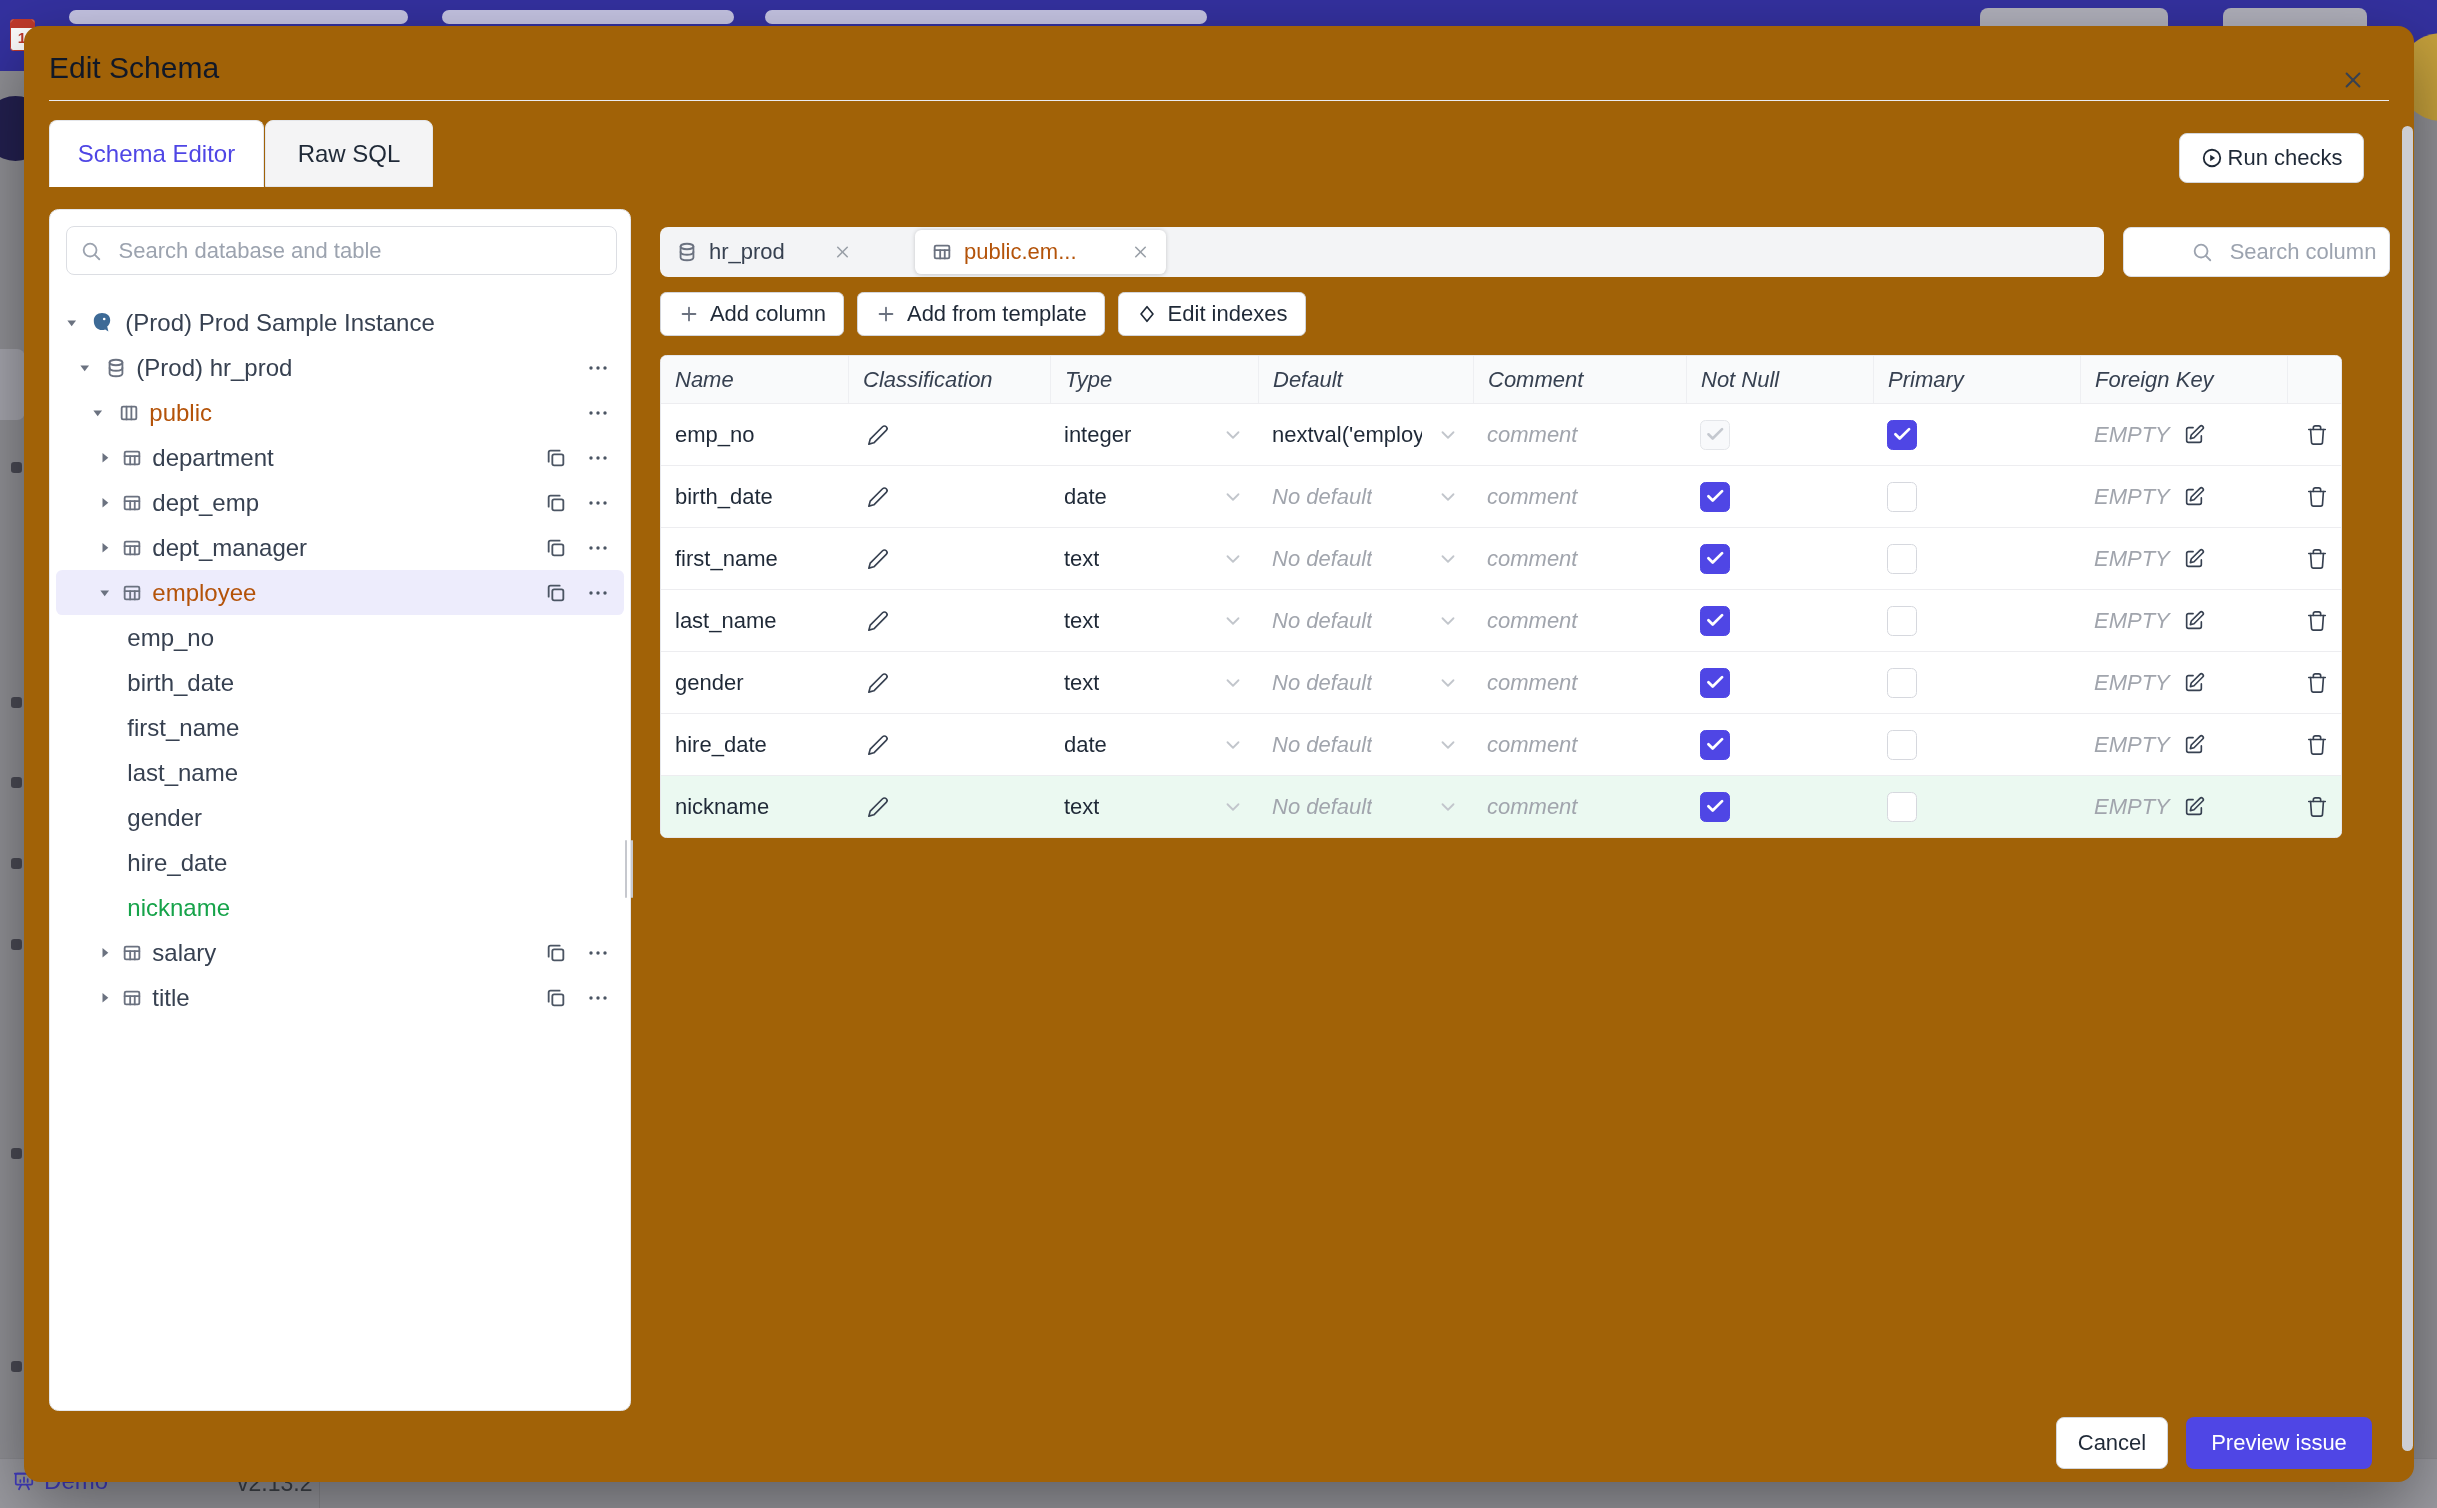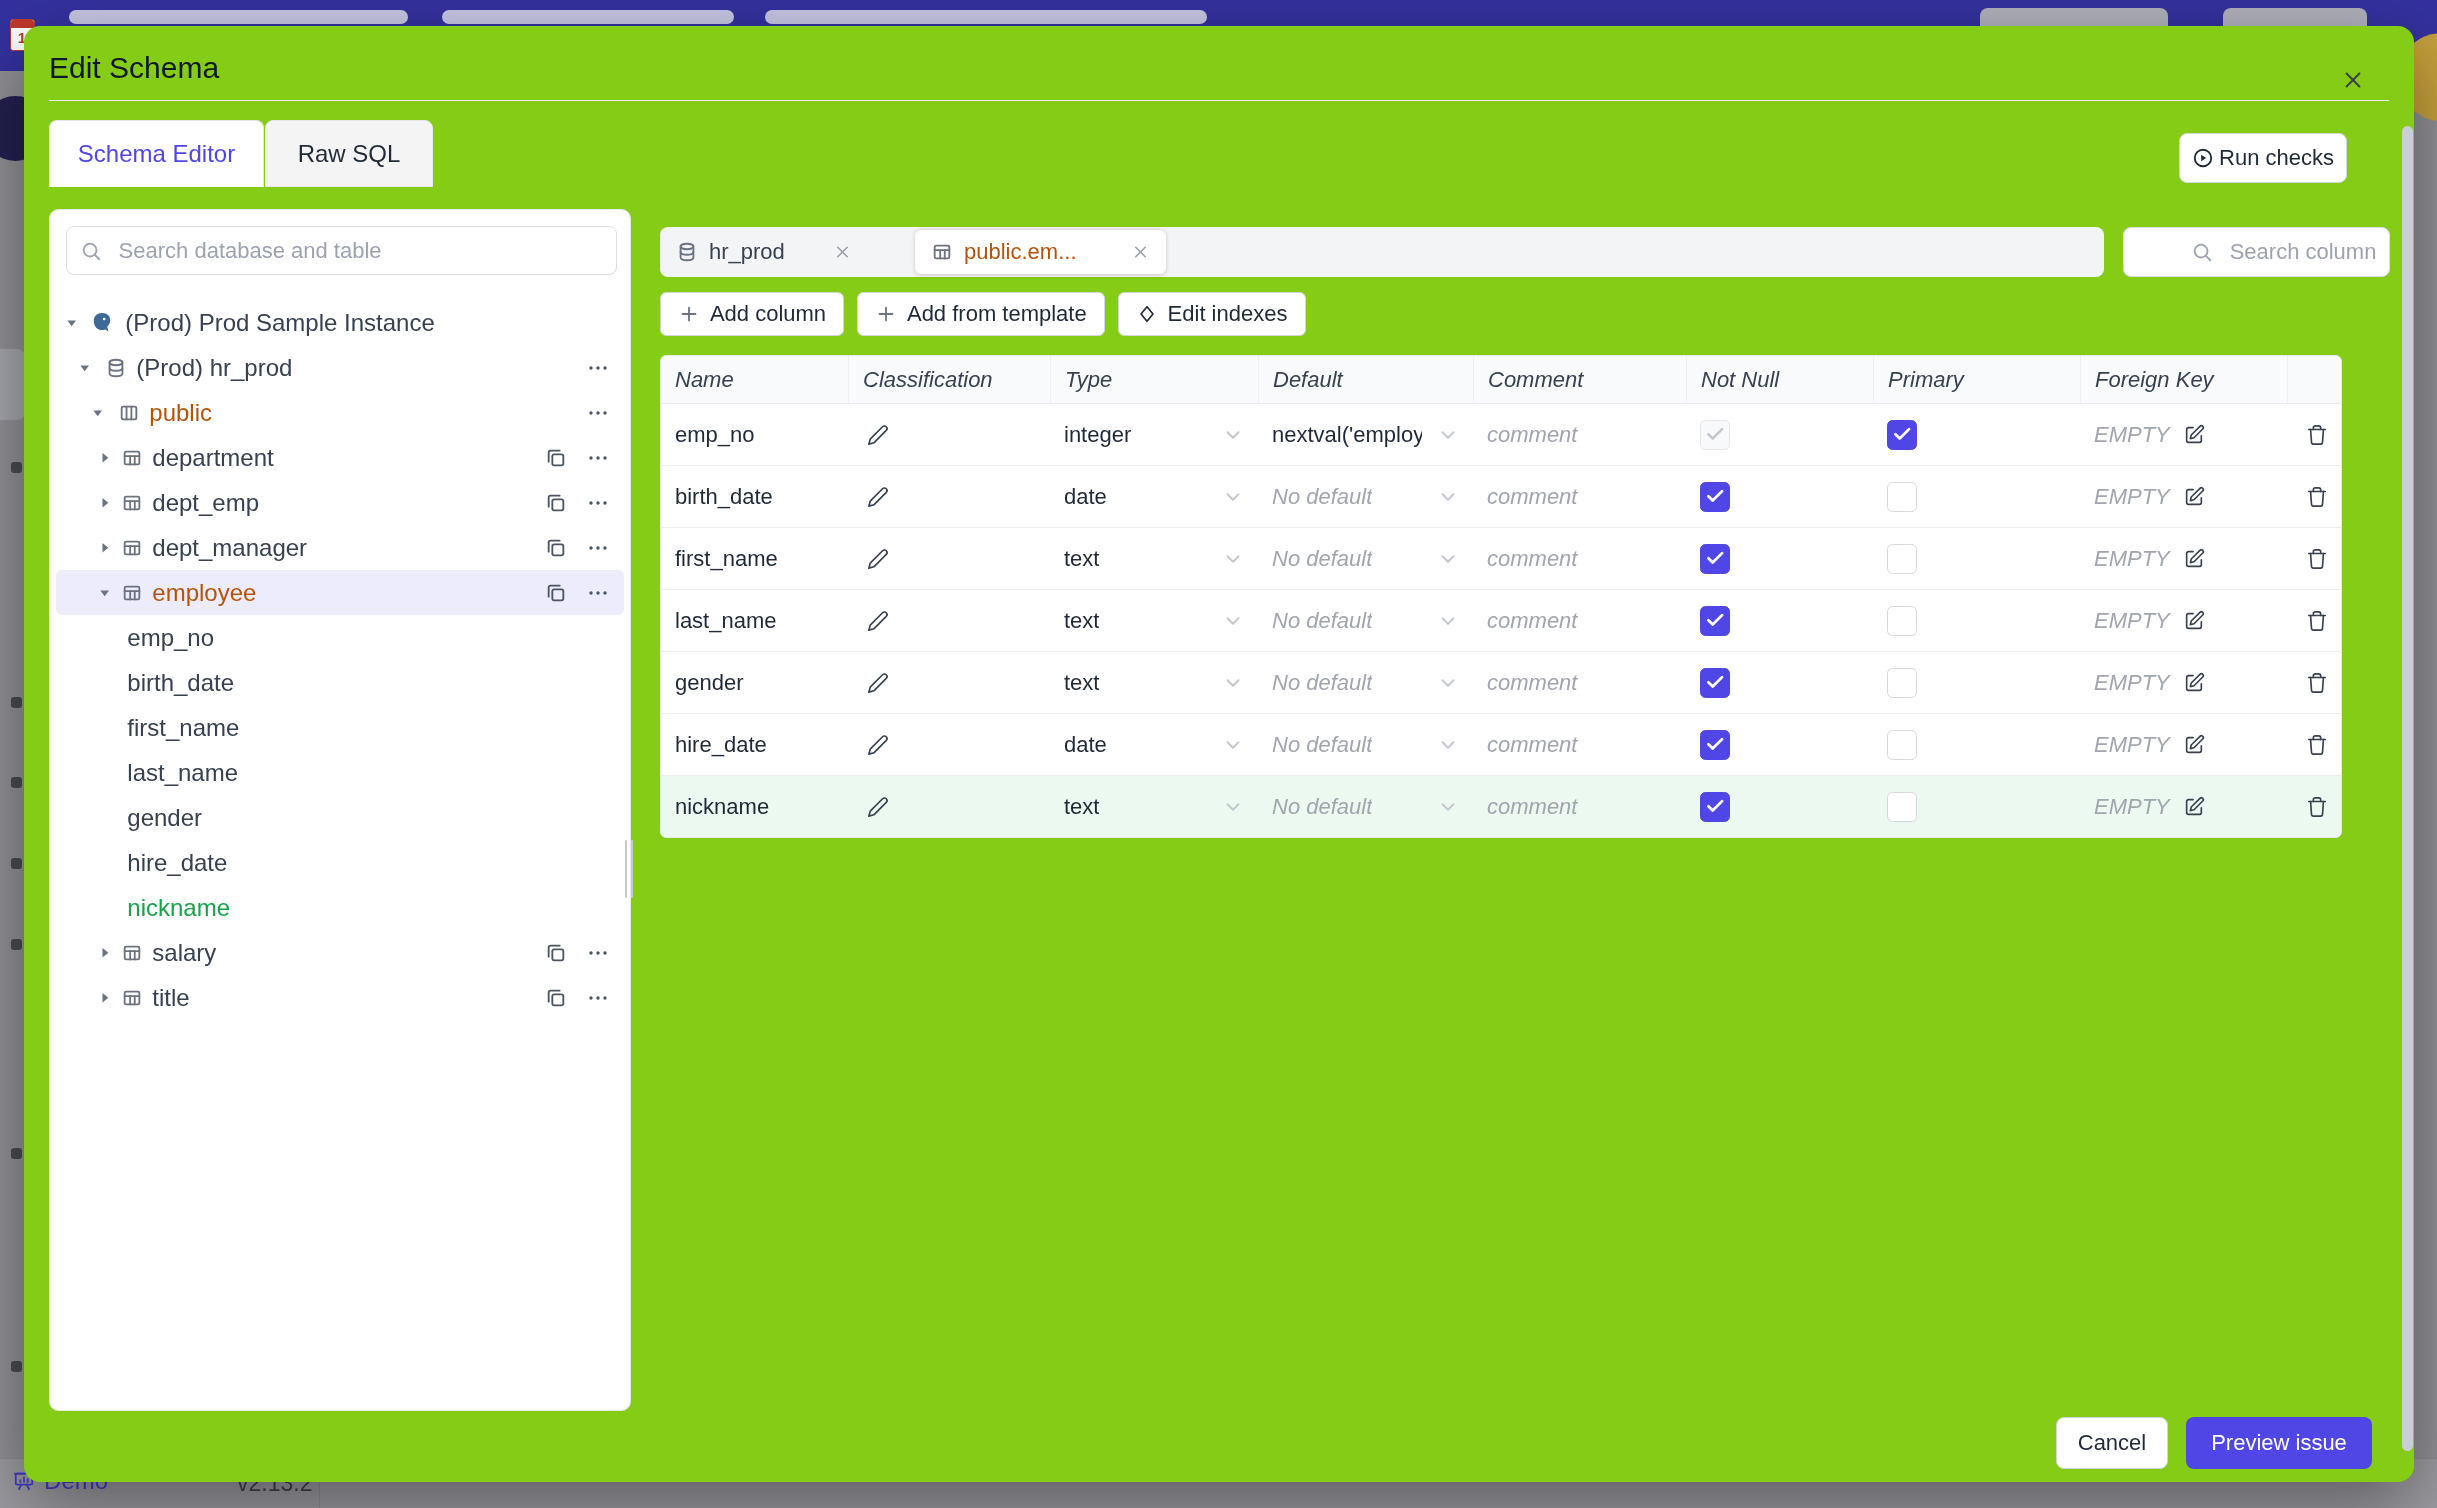--- a/index.html
+++ b/index.html
@@ -22,29 +22,29 @@
   #gold-avatar{left:2398px;top:33px;width:88px;height:88px;border-radius:50%;background:#c6a13c;}
   .bd-circle{left:-17.4px;top:96px;width:65px;height:65px;border-radius:50%;background:#232050;}
   .bd-rect{left:-8px;top:349px;width:33px;height:71px;border-radius:8px;background:#a6a6ae;}
   .bd-dot{width:11px;height:11px;border-radius:3.2px;background:#4a4a54;left:11px;}
   #footer-strip{left:0;top:1458px;width:2438px;height:50px;background:#9b9ba1;border-top:0.8px solid #8c8c91;}
   #footer-strip .vdiv{position:absolute;left:319px;top:0;bottom:0;width:0.8px;background:#8e8e93;}
   #demo-brand{position:absolute;left:12.6px;top:8px;display:flex;align-items:center;gap:9.5px;color:#433dc4;font-size:24px;}
   #app-version{position:absolute;left:237px;top:11px;font-size:23px;color:#3f434a;}
 
   
-  #modal{left:24px;top:26px;width:2390px;height:1456px;background:#84cc16;border-radius:16px;box-shadow:0 24px 71px rgba(0,0,0,.4);}
+  #modal{left:24px;top:26px;width:2390px;height:1456px;background:#a16207;border-radius:16px;box-shadow:0 24px 71px rgba(0,0,0,.4);}
   #modal-title{left:25px;top:20.5px;font-size:30px;font-weight:500;color:#111827;line-height:41px;}
   #close-btn{left:2308px;top:33px;width:41px;height:41px;display:flex;align-items:center;justify-content:center;cursor:pointer;}
   #title-divider{left:25px;top:74px;width:2340px;height:0.8px;background:#ececf0;}
 
   .tab{top:94px;height:67px;display:flex;align-items:center;justify-content:center;font-size:24px;border:0.8px solid var(--border);border-radius:8px 8px 0 0;}
   #tab-schema-editor{left:25px;width:215px;background:#fff;color:var(--accent);border-bottom-color:#fff;}
   #tab-raw-sql{left:241px;width:168px;background:#f4f4f5;color:var(--text);}
-  #run-checks-btn{left:2155px;top:107px;width:168px;height:50px;border:0.8px solid var(--btn-border);border-radius:8px;display:flex;align-items:center;justify-content:center;gap:5px;font-size:22px;color:var(--text);background:#fff;}
+  #run-checks-btn{left:2155px;top:107px;width:185px;height:50px;border:0.8px solid var(--btn-border);border-radius:8px;display:flex;align-items:center;justify-content:center;gap:5px;font-size:22px;color:var(--text);background:#fff;}
 
   
   #sidebar{left:25px;top:183px;width:582px;height:1202px;border:0.8px solid var(--border);border-radius:9.5px;background:#fff;overflow:hidden;}
   .search-box{position:absolute;display:flex;align-items:center;gap:17px;border:0.8px solid #dcdee3;border-radius:8px;background:#fff;padding:0 12.6px;color:var(--muted);font-size:22px;}
   #sidebar-search{left:16px;top:16px;width:551px;height:49px;}
   #tree{position:absolute;left:0;top:90px;right:0;}
   .tree-row{position:relative;height:45px;margin:0 6.3px;border-radius:6.3px;display:flex;align-items:center;font-size:24px;color:var(--text2);cursor:pointer;}
   .tree-row.selected{background:#edecfc;}
   .tree-row .lbl.amber{color:var(--amber);}
   .tree-row .lbl.green{color:var(--green);}

